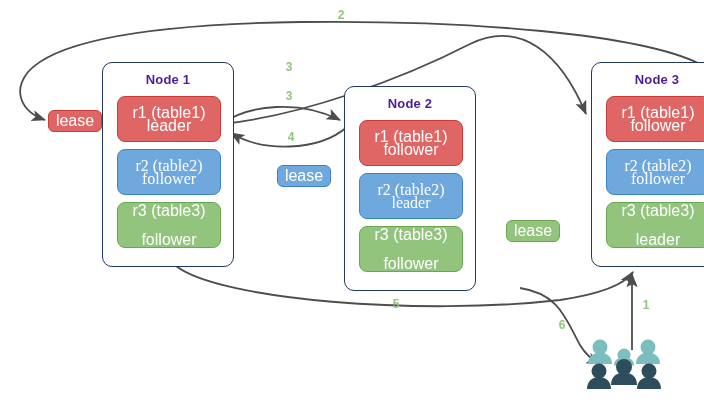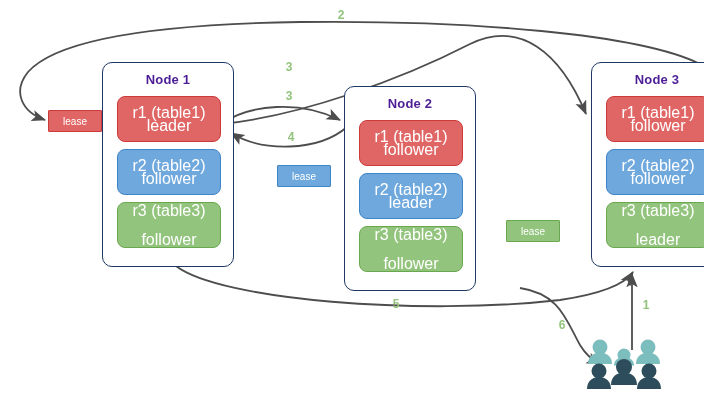--- a/index.html
+++ b/index.html
@@ -31,30 +31,30 @@
     left:14px;width:104px;height:46px;
     box-sizing:border-box;
     border-radius:8px;
     display:flex;flex-direction:column;
     align-items:center;justify-content:center;
     color:#ffffff;font-size:16px;line-height:13.5px;
     text-align:center;
   }
   .replica span{display:block;}
   .r-red{background:#e06666;border:1.6px solid #cc3a3a;}
-  .r-blue{background:#6fa8dc;border:1.6px solid #3d85c6;}
+  .r-blue{background:#6fa8dc;border:1.6px solid #3d85c6;font-family:Liberation Serif, serif;}
   .r-green{background:#93c47d;border:1.6px solid #6aa84f;}
   .rep1{top:33px;} .rep2{top:86px;} .rep3{top:139px;gap:15px;}
 
   .lease{
     position:absolute;
     box-sizing:border-box;
-    border-radius:1px;
+    border-radius:6px;
     display:flex;align-items:center;justify-content:center;
-    color:#ffffff;font-size:10px;
+    color:#ffffff;font-size:16px;
     width:54px;height:22px;
   }
   .l-red{background:#e06666;border:1.6px solid #cc3a3a;}
   .l-blue{background:#6fa8dc;border:1.6px solid #3d85c6;}
   .l-green{background:#93c47d;border:1.6px solid #6aa84f;}
 
   .step{
     position:absolute;
     color:#93c47d;
     font-size:12px;font-weight:bold;

